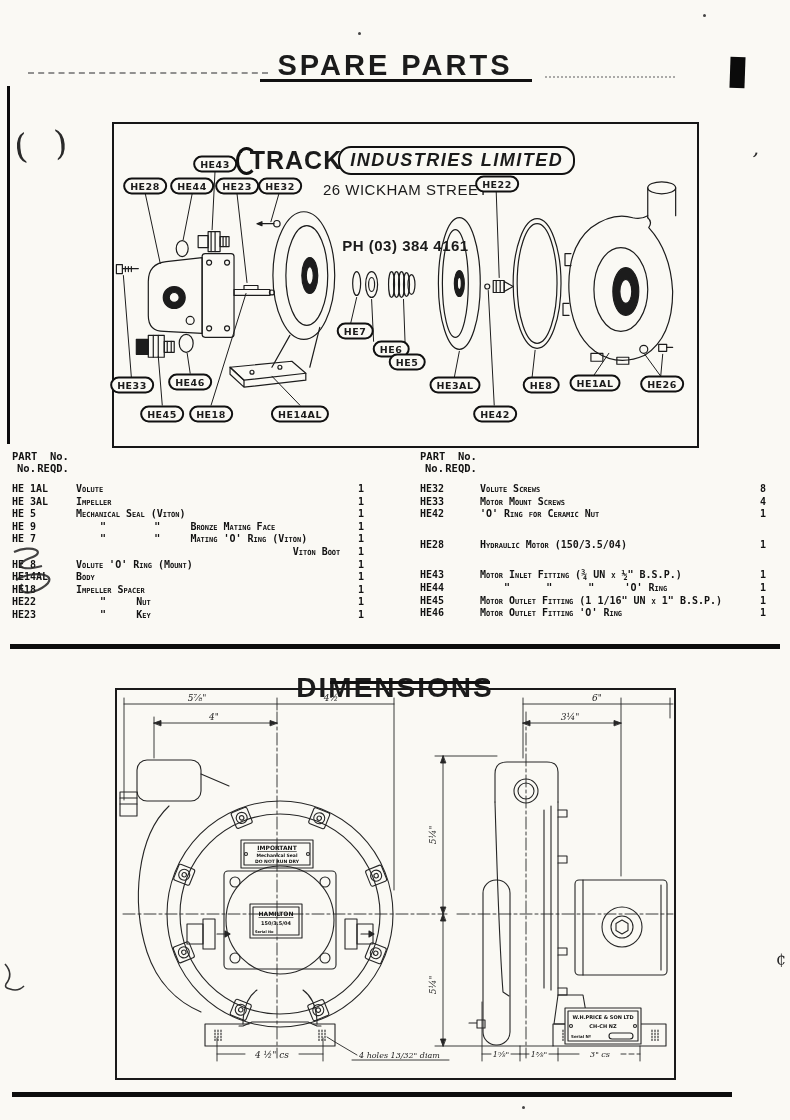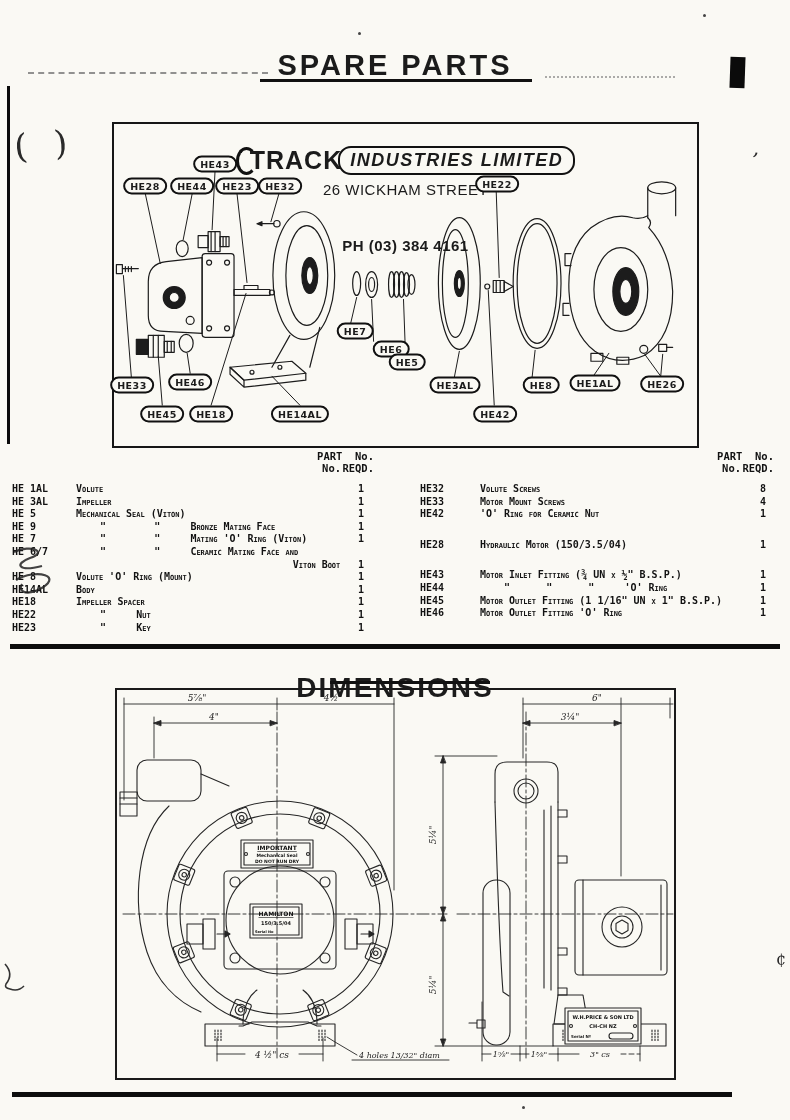--- a/index.html
+++ b/index.html
@@ -35,21 +35,21 @@
   .addr1{top:57px;} .addr2{top:85px;} .addr3{top:113px;font-weight:bold;}
   .exploded{position:absolute;left:0;top:0;width:583px;height:322px;}
   .pill{position:absolute;transform:translate(-50%,-50%);border:2px solid #111;border-radius:9px;
         padding:0 5px;font-size:9.5px;font-weight:bold;letter-spacing:.5px;background:#faf9f4;
         line-height:13px;font-family:"DejaVu Sans",sans-serif;white-space:nowrap;}
   
   .ptable{position:absolute;font-family:"DejaVu Sans Mono",monospace;font-variant:small-caps;
           font-weight:bold;font-size:10px;color:#121212;}
   .ptable-left{left:12px;top:450px;width:366px;}
   .ptable-right{left:420px;top:450px;width:358px;}
-  .thead{display:flex;justify-content:flex-end;font-variant:normal;font-size:10.5px;line-height:12px;margin-bottom:9px;}
+  .thead{display:flex;justify-content:flex-start;font-variant:normal;font-size:10.5px;line-height:12px;margin-bottom:9px;}
   .th-no{padding-left:5px;}
   .th-reqd{text-align:right;padding-right:4px;}
   .trow{display:grid;line-height:12.6px;white-space:pre;}
   .ptable-left .trow{grid-template-columns:64px 1fr 34px;}
   .ptable-right .trow{grid-template-columns:60px 1fr 30px;}
   .tc-reqd{text-align:center;}
   .trow.spacer{height:18px;}
   .scribble{position:absolute;left:8px;top:542px;}
   
   .dim-box{position:absolute;left:115px;top:688px;width:557px;height:388px;border:2px solid #1a1a1a;}
@@ -254,21 +254,20 @@
           <div>No.</div>
            <div>REQD.</div>
         </div>
     </div>
     <div class="tbody" id="tbody-left">
         <div class="trow"><span class="tc tc-part">HE 1AL</span><span class="tc tc-desc">Volute</span><span class="tc tc-reqd">1</span></div>
         <div class="trow"><span class="tc tc-part">HE 3AL</span><span class="tc tc-desc">Impeller</span><span class="tc tc-reqd">1</span></div>
         <div class="trow"><span class="tc tc-part">HE 5</span><span class="tc tc-desc">Mechanical Seal (Viton)</span><span class="tc tc-reqd">1</span></div>
         <div class="trow"><span class="tc tc-part">HE 9</span><span class="tc tc-desc">    "        "     Bronze Mating Face</span><span class="tc tc-reqd">1</span></div>
         <div class="trow"><span class="tc tc-part">HE 7</span><span class="tc tc-desc">    "        "     Mating 'O' Ring (Viton)</span><span class="tc tc-reqd">1</span></div>
-        <div class="trow"><span class="tc tc-part">HE 6/7</span><span class="tc tc-desc">    "        "     Ceramic Mating Face and</span><span class="tc tc-reqd"></span></div>
         <div class="trow"><span class="tc tc-part"></span><span class="tc tc-desc">                                    Viton Boot</span><span class="tc tc-reqd">1</span></div>
         <div class="trow"><span class="tc tc-part">HE 8</span><span class="tc tc-desc">Volute 'O' Ring (Mount)</span><span class="tc tc-reqd">1</span></div>
         <div class="trow"><span class="tc tc-part">HE14AL</span><span class="tc tc-desc">Body</span><span class="tc tc-reqd">1</span></div>
         <div class="trow"><span class="tc tc-part">HE18</span><span class="tc tc-desc">Impeller Spacer</span><span class="tc tc-reqd">1</span></div>
         <div class="trow"><span class="tc tc-part">HE22</span><span class="tc tc-desc">    "     Nut</span><span class="tc tc-reqd">1</span></div>
         <div class="trow"><span class="tc tc-part">HE23</span><span class="tc tc-desc">    "     Key</span><span class="tc tc-reqd">1</span></div>
       </div>
   </div>
 
   <div class="ptable ptable-right">

